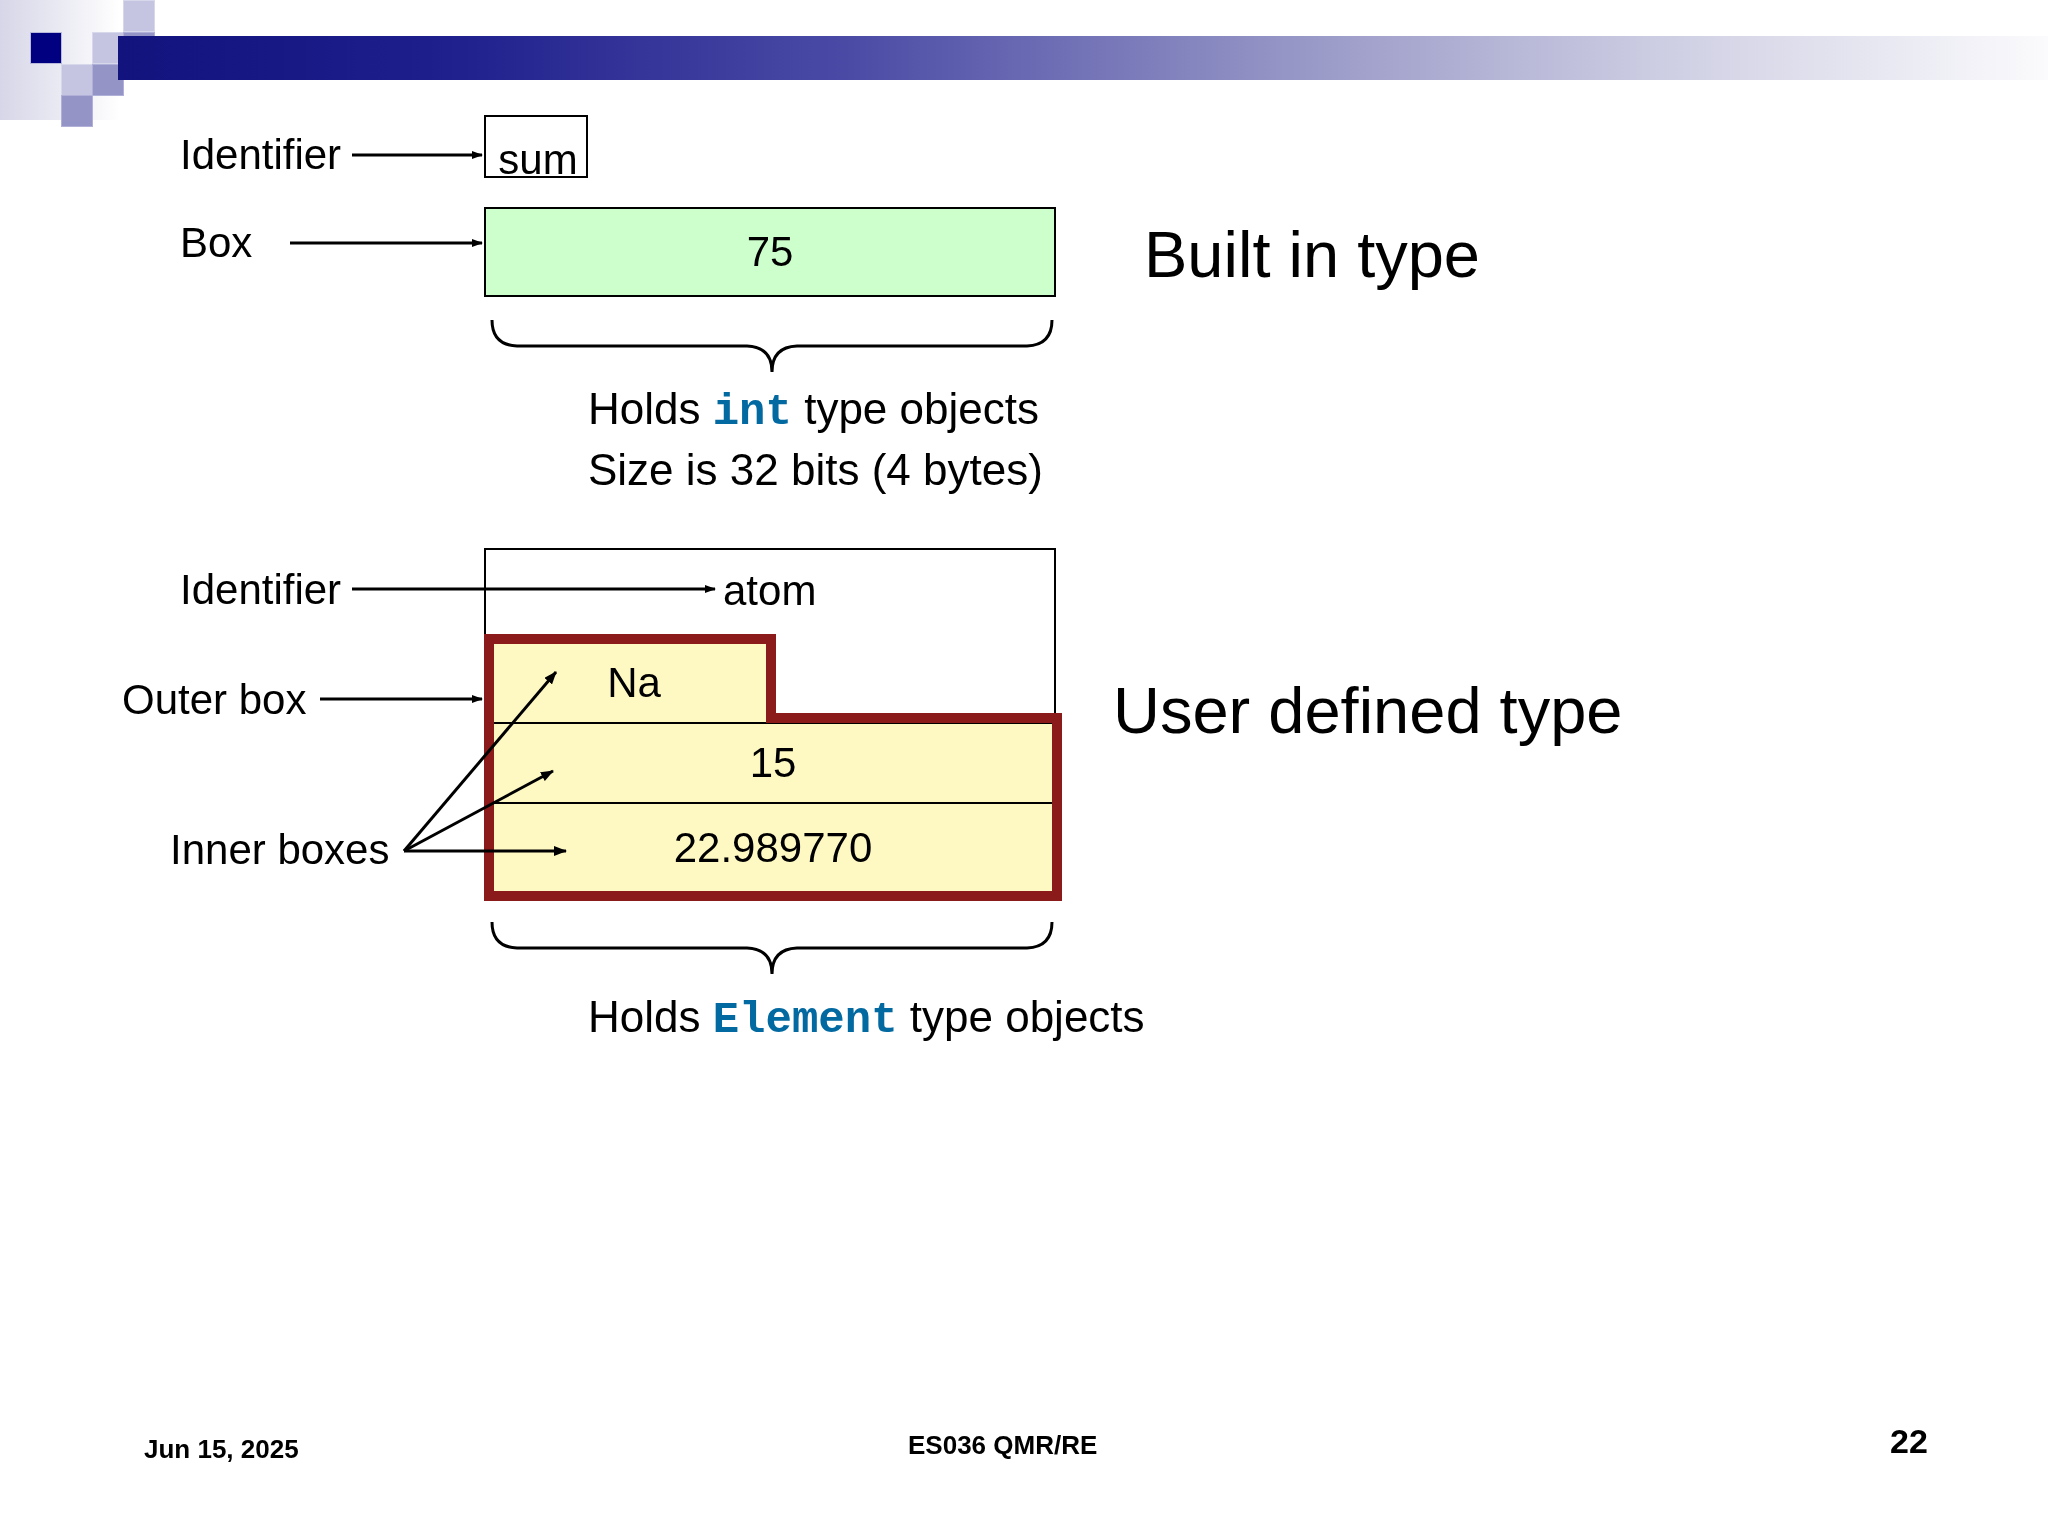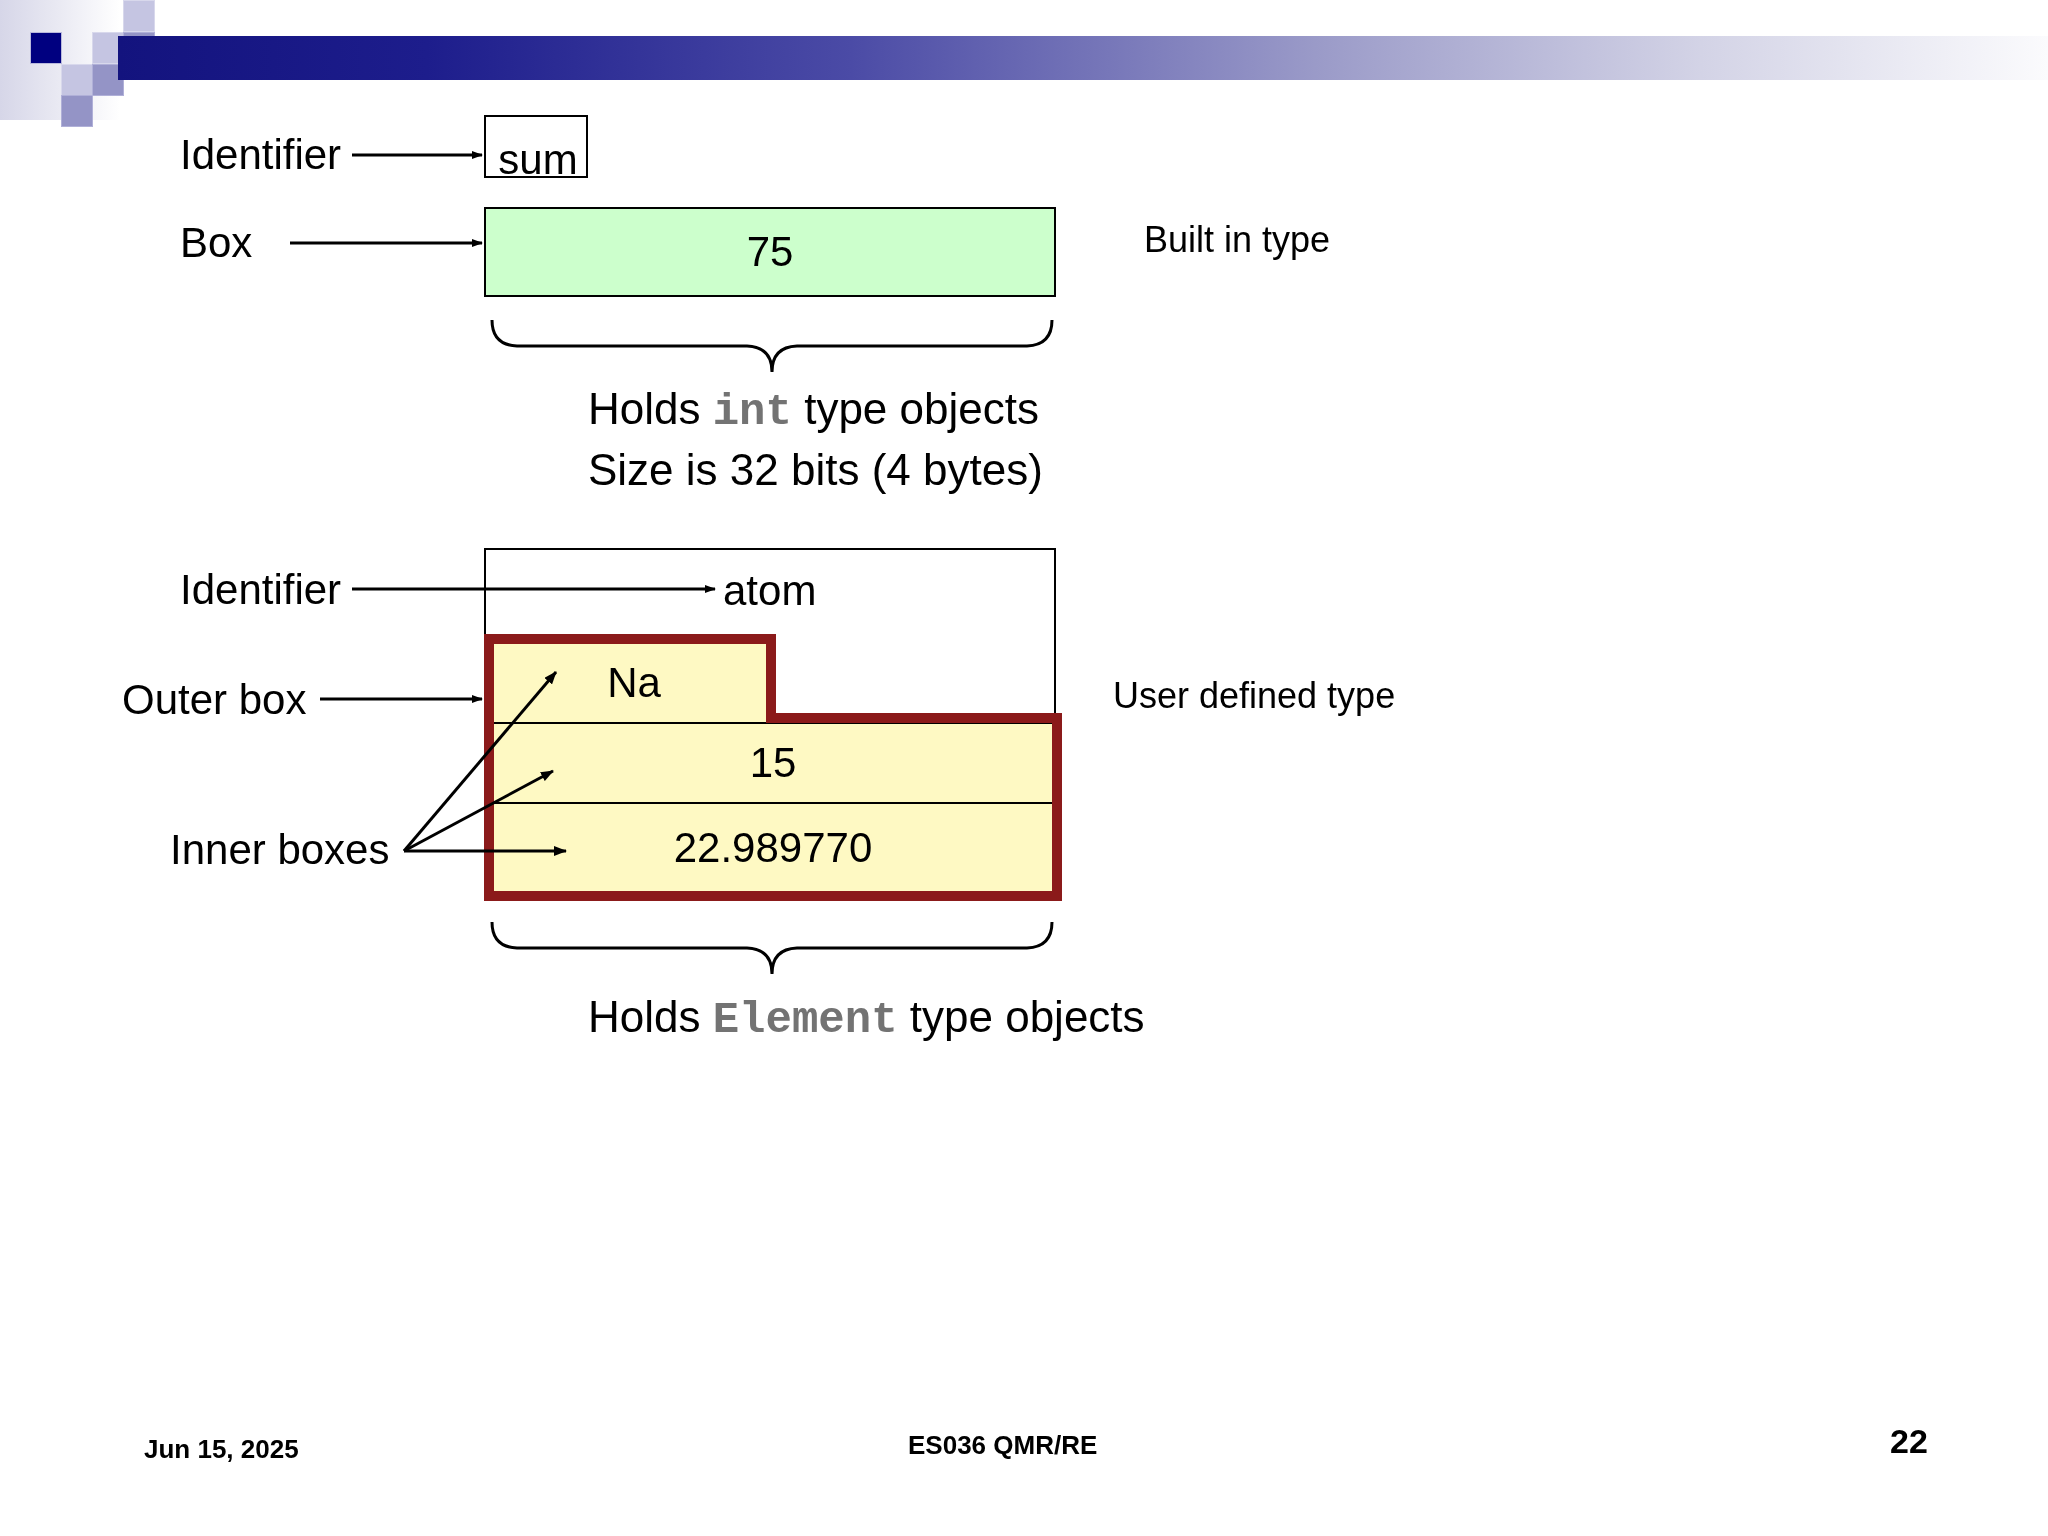--- a/index.html
+++ b/index.html
@@ -44,34 +44,34 @@
 
   
   .label {
     position: absolute;
     font-size: 42px;
     line-height: 1;
     white-space: nowrap;
   }
   .bigtext {
     position: absolute;
-    font-size: 36px;
+    font-size: 65px;
     line-height: 1;
     white-space: nowrap;
   }
   .caption {
     position: absolute;
     font-size: 44px;
     line-height: 1.30;
     white-space: nowrap;
   }
   .code-red {
     font-family: "Liberation Mono", "DejaVu Sans Mono", monospace;
     font-weight: bold;
-    color: #737373;
+    color: #0369a1;
   }
 
   
   .ident-box {
     position: absolute;
     box-sizing: border-box;
     background: #ffffff;
     border: 2px solid #000000;
   }
   .value-box {

